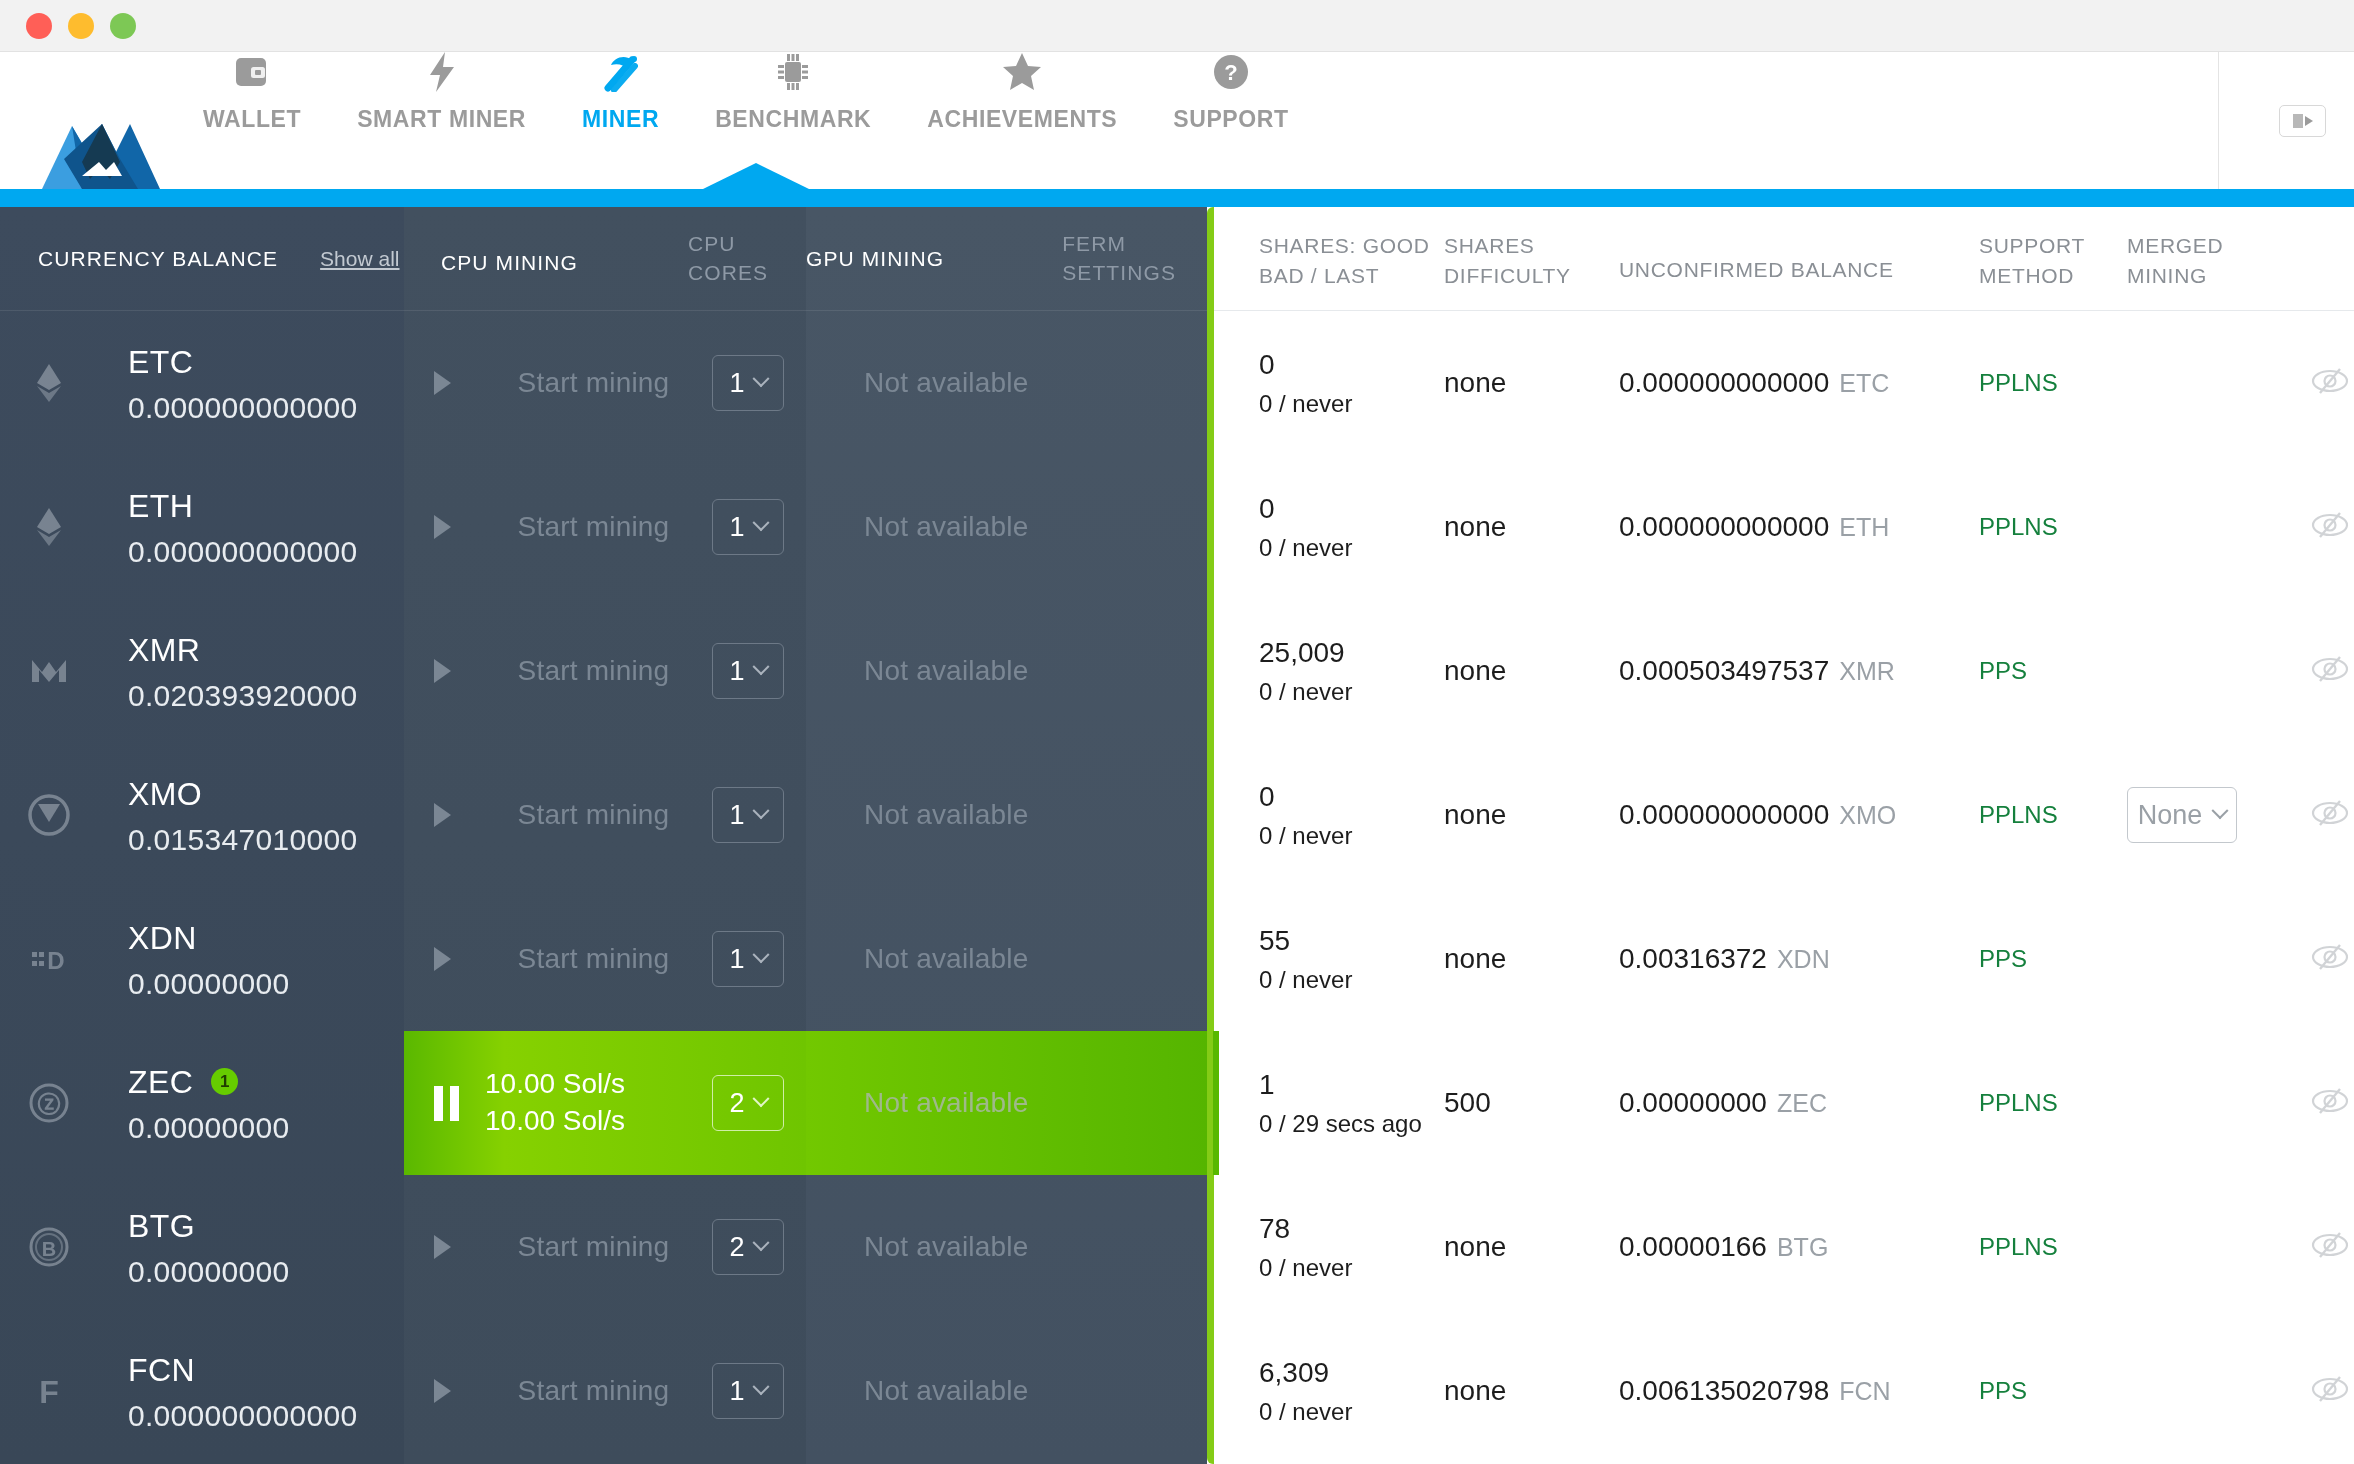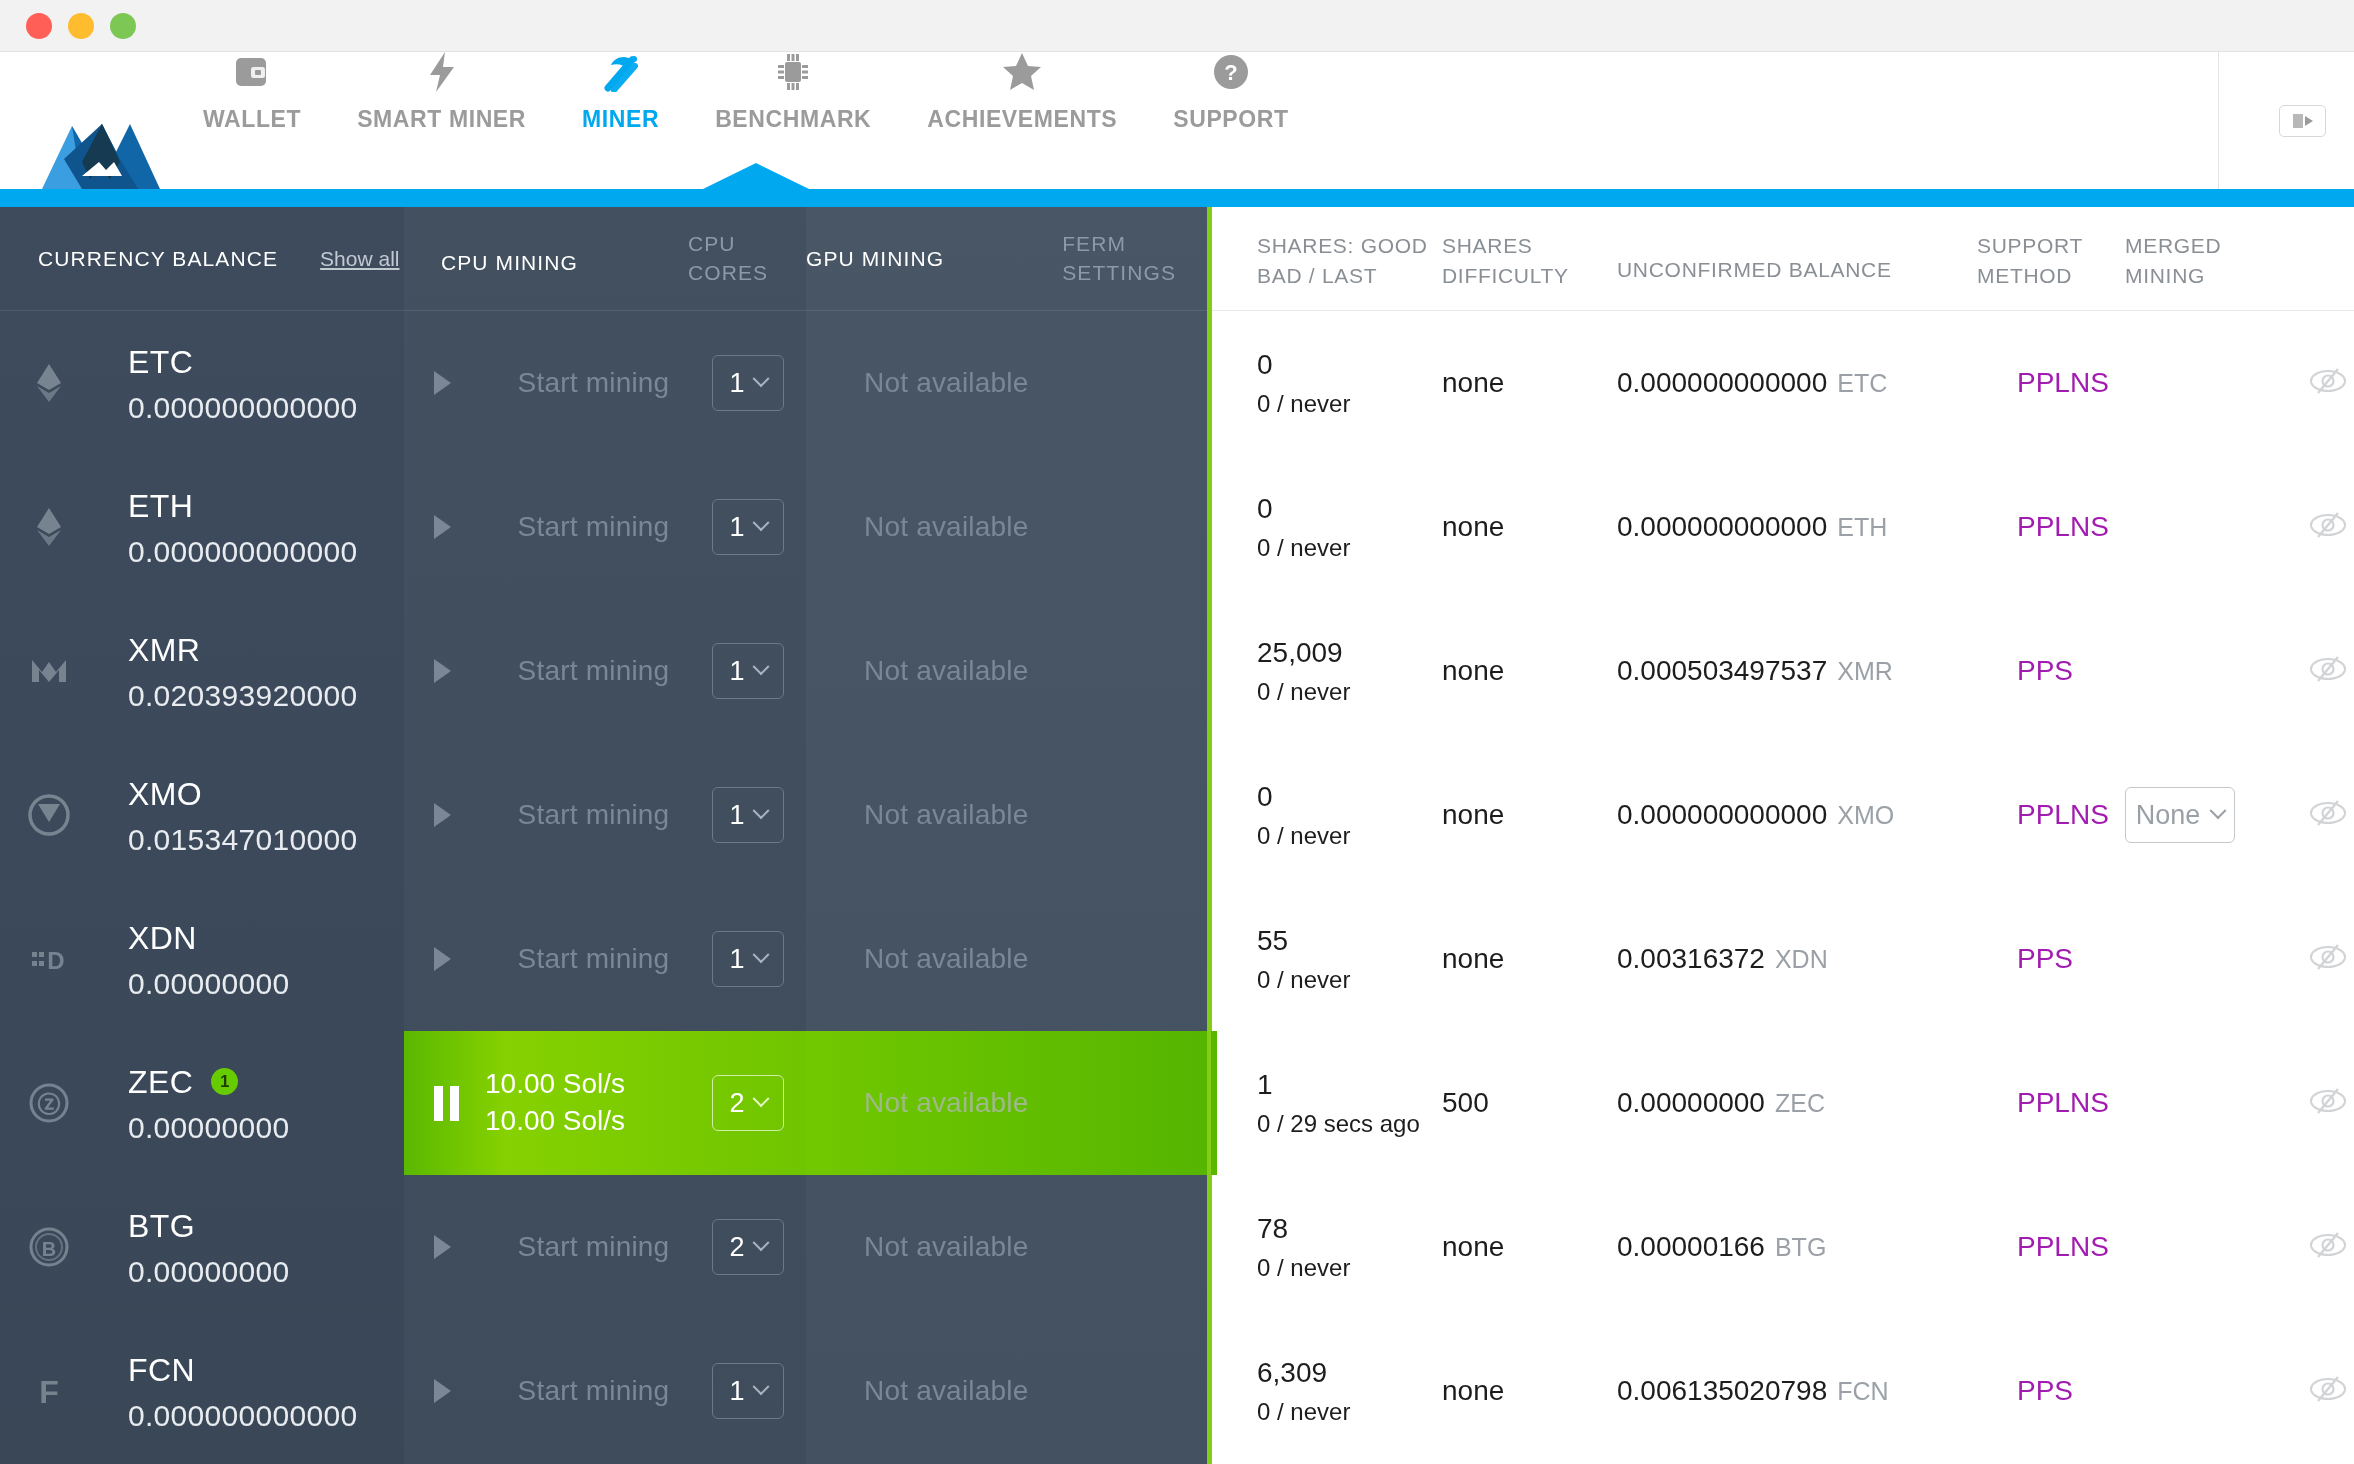--- a/index.html
+++ b/index.html
@@ -177,21 +177,22 @@
     background:linear-gradient(to right, #72c800, #55b500);
   }
   .active-gpu .gpu-label { color:#9fb98a; }
   .active-cpu .selectbox { border-color:#cfeea6; }
   .active-cpu .selectbox .sv { color:#ffffff; }
   .active-cpu .chev { border-color:#e2f6c6; }
 
   
   .right-panel {
     flex:1; background:#ffffff; position:relative;
-    border-left:5px solid #84cc16;
+    border-left:7px solid #84cc16;
+    border-radius:6px;
   }
   .rp-head {
     height:104px; display:flex; align-items:flex-start;
     border-bottom:1px solid #e6e9ec;
     padding-top:24px;
   }
   .rp-hcell {
     font-size:21px; color:#8a8f95; letter-spacing:0.7px; line-height:1.42;
   }
   .rp-row { height:144px; display:flex; align-items:center; }
@@ -200,21 +201,21 @@
   .c-balance  { width:360px; flex:0 0 360px; }
   .c-reward   { width:148px; flex:0 0 148px; }
   .c-merged   { width:175px; flex:0 0 175px; }
   .c-eye      { flex:1; display:flex; justify-content:flex-start; padding-left:6px; }
 
   .shares-main { font-size:28px; color:#1d1d1d; line-height:1.2; }
   .shares-sub  { font-size:24px; color:#1d1d1d; margin-top:8px; }
   .diff-val    { font-size:28px; color:#1d1d1d; }
   .bal-val     { font-size:28px; color:#1d1d1d; }
   .bal-cur     { font-size:25px; color:#9aa0a6; margin-left:10px; }
-  .reward-val  { font-size:28px; color:#a21caf;margin-left:40px; }
+  .reward-val  { font-size:24px; color:#15803d; }
   .merged-sel {
     width:110px; height:56px; border:1.5px solid #c3c8cd; border-radius:6px;
     display:flex; align-items:center; justify-content:center; gap:12px; cursor:pointer;
   }
   .merged-sel .sv { font-size:27px; color:#9aa0a6; }
   .merged-sel .chev { border-color:#9aa0a6; }
   .eye-btn { cursor:pointer; opacity:0.45; }
   .rp-row.active-row { position:relative; }
   .rp-row.active-row::before {
     content:""; position:absolute; left:-1px; top:0; bottom:0; width:6px;

